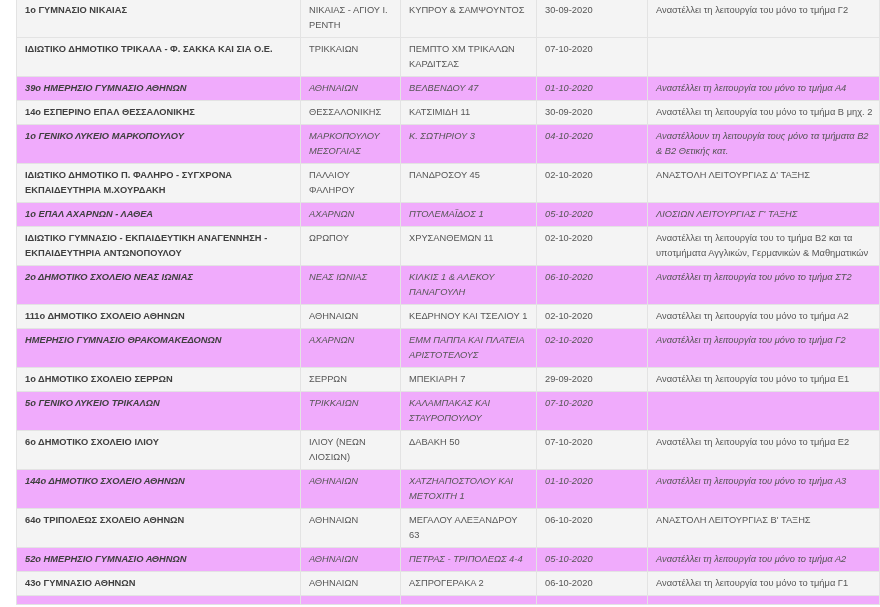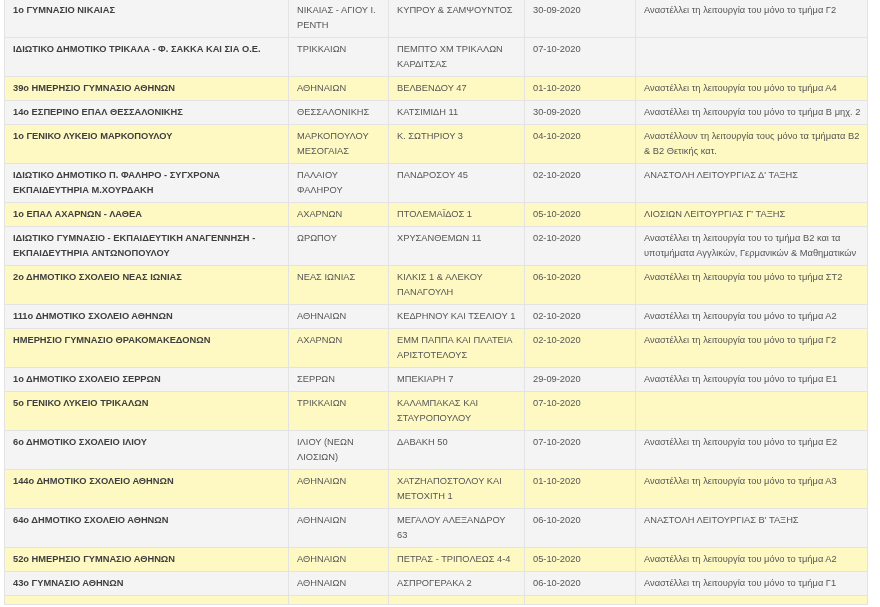--- a/index.html
+++ b/index.html
@@ -5,21 +5,21 @@
   :root{
     --stripe:#f4f4f4;
     --border:#e3e3e3;
     --school-text:#3f3f3f;
     --cell-text:#555555;
   }
   *{box-sizing:border-box;}
   html,body{margin:0;padding:0;}
   body{background:#ffffff;font-family:"Liberation Sans", sans-serif;}
   .page{
-    width:880px;height:607px;overflow:hidden;background:#ffffff;position:relative;
+    width:880px;height:607px;overflow:hidden;background:#ffffff;position:relative;padding-left:12px;
   }
   table.school-table{
     border-collapse:collapse;table-layout:fixed;
     width:863px;margin-left:4px;margin-top:-2px;
     background:#ffffff;
   }
   col.c1{width:284px;}
   col.c2{width:100px;}
   col.c3{width:136px;}
   col.c4{width:111px;}
@@ -28,21 +28,21 @@
     border:1px solid var(--border);
     vertical-align:top;
     padding:4px 6px 4px 8px;
     font-size:9.3px;
     line-height:15px;
     color:var(--cell-text);
     overflow:hidden;
     word-wrap:break-word;
   }
   tr.g td{background:var(--stripe);}
-  tr.w td{background:#fef9c3;}
+  tr.w td{background:#f0abfc;font-style:italic;}
   td.c-school{
     font-weight:bold;
     color:var(--school-text);
   }
   tr.sliver td{height:9px;padding:0;}
 </style>
 </head>
 <body>
 
 <div class="page">
@@ -154,21 +154,21 @@
     <td class="c-note">Αναστέλλει τη λειτουργία του μόνο το τμήμα Ε2</td>
   </tr>
         <tr class="w">
     <td class="c-school">144ο ΔΗΜΟΤΙΚΟ ΣΧΟΛΕΙΟ ΑΘΗΝΩΝ</td>
     <td class="c-muni">ΑΘΗΝΑΙΩΝ</td>
     <td class="c-addr">ΧΑΤΖΗΑΠΟΣΤΟΛΟΥ ΚΑΙ ΜΕΤΟΧΙΤΗ 1</td>
     <td class="c-date">01-10-2020</td>
     <td class="c-note">Αναστέλλει τη λειτουργία του μόνο το τμήμα Α3</td>
   </tr>
         <tr class="g">
-    <td class="c-school">64ο ΔΗΜΟΤΙΚΟ ΣΧΟΛΕΙΟ ΑΘΗΝΩΝ</td>
+    <td class="c-school">64ο ΤΡΙΠΟΛΕΩΣ ΣΧΟΛΕΙΟ ΑΘΗΝΩΝ</td>
     <td class="c-muni">ΑΘΗΝΑΙΩΝ</td>
     <td class="c-addr">ΜΕΓΑΛΟΥ ΑΛΕΞΑΝΔΡΟΥ 63</td>
     <td class="c-date">06-10-2020</td>
     <td class="c-note">ΑΝΑΣΤΟΛΗ ΛΕΙΤΟΥΡΓΙΑΣ Β' ΤΑΞΗΣ</td>
   </tr>
         <tr class="w">
     <td class="c-school">52ο ΗΜΕΡΗΣΙΟ ΓΥΜΝΑΣΙΟ ΑΘΗΝΩΝ</td>
     <td class="c-muni">ΑΘΗΝΑΙΩΝ</td>
     <td class="c-addr">ΠΕΤΡΑΣ - ΤΡΙΠΟΛΕΩΣ 4-4</td>
     <td class="c-date">05-10-2020</td>

